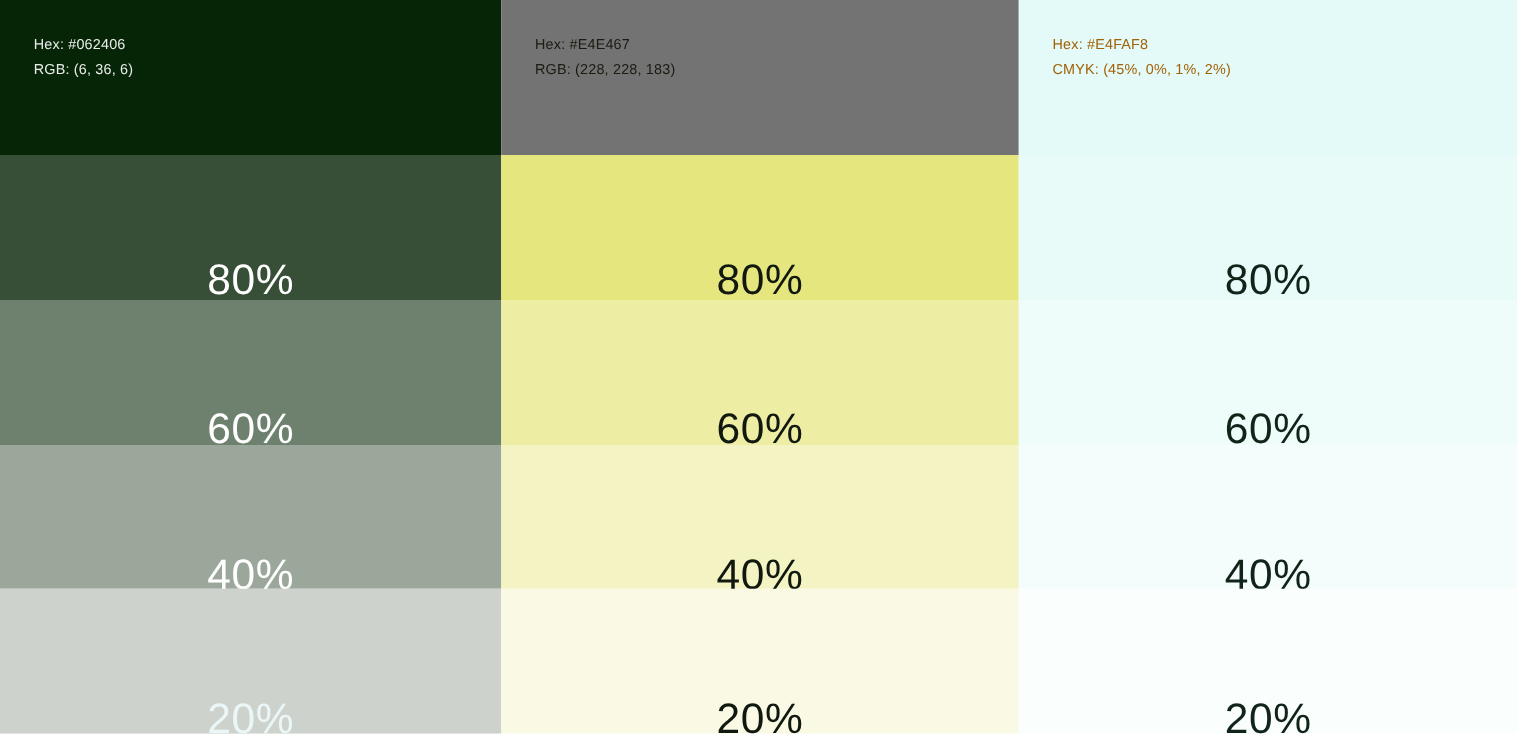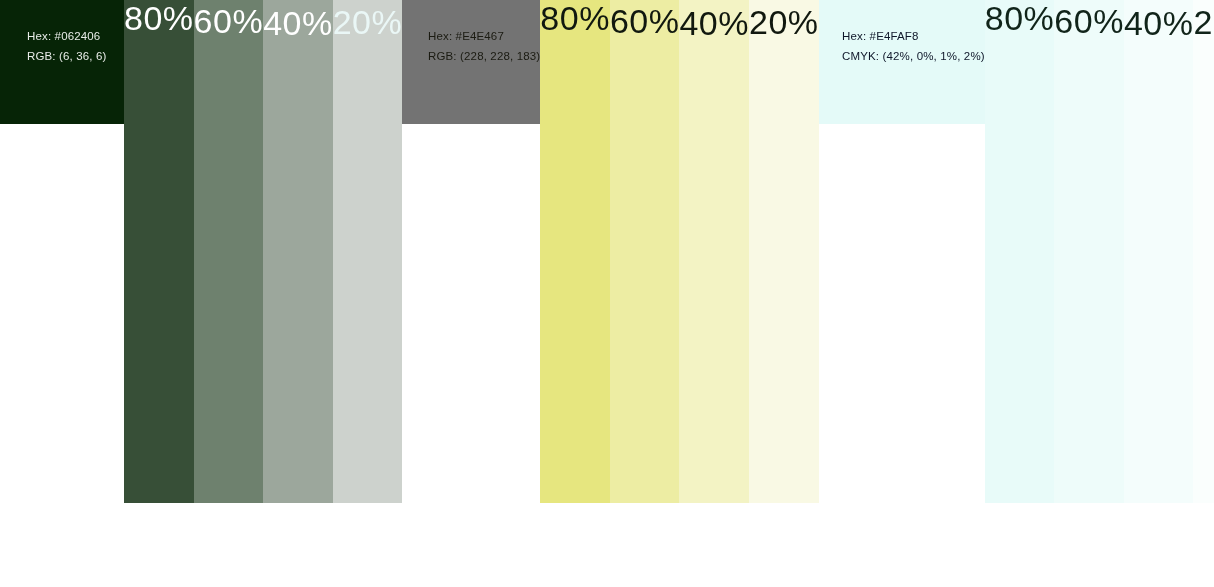--- a/index.html
+++ b/index.html
@@ -16,22 +16,22 @@
 
   .palette {
     width: 1214px;
     height: 587px;
     display: flex;
     flex-direction: row;
   }
 
   .swatch-column {
     display: flex;
-    flex-direction: row;
-    height: 503px;
+    flex-direction: column;
+    height: 587px;
   }
   .col-0 { width: 401px; }
   .col-1 { width: 414px; }
   .col-2 { width: 399px; }
 
   .color-header {
     height: 124px;
     box-sizing: border-box;
     padding: 26px 0 0 27px;
     flex: 0 0 124px;
@@ -40,21 +40,21 @@
     font-size: 11.5px;
     line-height: 20px;
     letter-spacing: 0.15px;
     white-space: nowrap;
   }
 
   .tint-row {
     flex: 1 1 0;
     position: relative;
     display: flex;
-    align-items: flex-start;
+    align-items: flex-end;
     justify-content: center;
   }
   .tint-label {
     font-size: 34px;
     font-weight: 400;
     letter-spacing: 0.5px;
     line-height: 1;
     user-select: none;
   }
 
@@ -101,23 +101,23 @@
     </div>
     <div class="tint-row r2" style="background: rgb(243, 243, 196);">
       <span class="tint-label" style="color: rgb(17, 24, 15);">40%</span>
     </div>
     <div class="tint-row r3" style="background: rgb(249, 249, 228);">
       <span class="tint-label" style="color: rgb(17, 24, 15);">20%</span>
     </div>
   </div>
 
   <div class="swatch-column col-2">
-    <div class="color-header" style="background: rgb(228, 250, 248); color: #0f172a;">
+    <div class="color-header" style="background: rgb(228, 250, 248); color: #a16207;">
       <div class="meta-line">Hex: #E4FAF8</div>
-      <div class="meta-line">CMYK: (42%, 0%, 1%, 2%)</div>
+      <div class="meta-line">CMYK: (45%, 0%, 1%, 2%)</div>
     </div>
     <div class="tint-row r0" style="background: rgb(232, 251, 249);">
       <span class="tint-label" style="color: rgb(17, 36, 26);">80%</span>
     </div>
     <div class="tint-row r1" style="background: rgb(238, 252, 250);">
       <span class="tint-label" style="color: rgb(17, 36, 26);">60%</span>
     </div>
     <div class="tint-row r2" style="background: rgb(244, 253, 252);">
       <span class="tint-label" style="color: rgb(17, 36, 26);">40%</span>
     </div>

